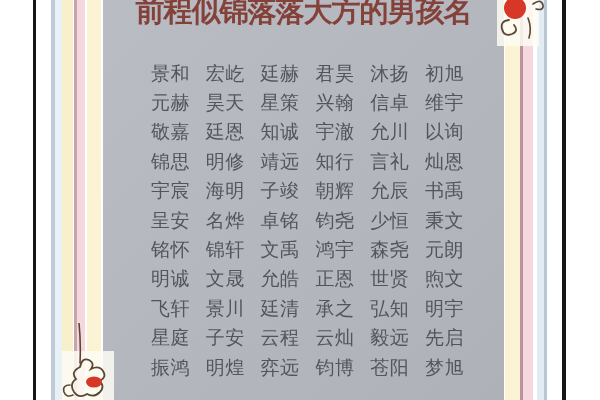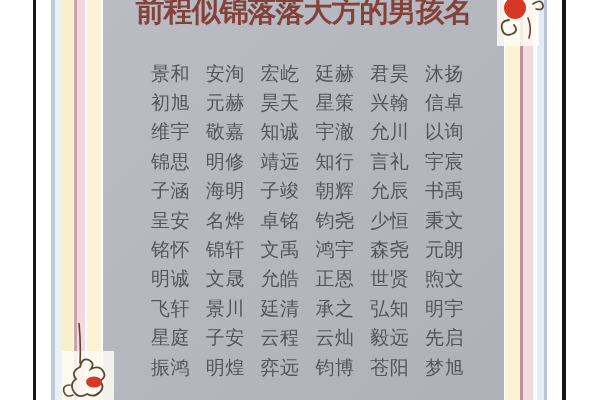--- a/index.html
+++ b/index.html
@@ -86,44 +86,44 @@
   <div class="vline mauve-right"></div>
   <div class="vline pink-right"></div>
   <div class="vline paleblue-right"></div>
   <div class="vline bluegray-right"></div>
   <div class="vline black-right"></div>
 
   <div class="panel">
     <div class="title">前程似锦落落大方的男孩名</div>
     <div class="names-grid">
         <span class="name">景和</span>
-        <span class="name">安洵</span>
         <span class="name">宏屹</span>
         <span class="name">廷赫</span>
         <span class="name">君昊</span>
         <span class="name">沐扬</span>
         <span class="name">初旭</span>
         <span class="name">元赫</span>
         <span class="name">昊天</span>
         <span class="name">星策</span>
         <span class="name">兴翰</span>
         <span class="name">信卓</span>
         <span class="name">维宇</span>
         <span class="name">敬嘉</span>
+        <span class="name">廷恩</span>
         <span class="name">知诚</span>
         <span class="name">宇澈</span>
         <span class="name">允川</span>
         <span class="name">以询</span>
         <span class="name">锦思</span>
         <span class="name">明修</span>
         <span class="name">靖远</span>
         <span class="name">知行</span>
         <span class="name">言礼</span>
+        <span class="name">灿恩</span>
         <span class="name">宇宸</span>
-        <span class="name">子涵</span>
         <span class="name">海明</span>
         <span class="name">子竣</span>
         <span class="name">朝辉</span>
         <span class="name">允辰</span>
         <span class="name">书禹</span>
         <span class="name">呈安</span>
         <span class="name">名烨</span>
         <span class="name">卓铭</span>
         <span class="name">钧尧</span>
         <span class="name">少恒</span>

